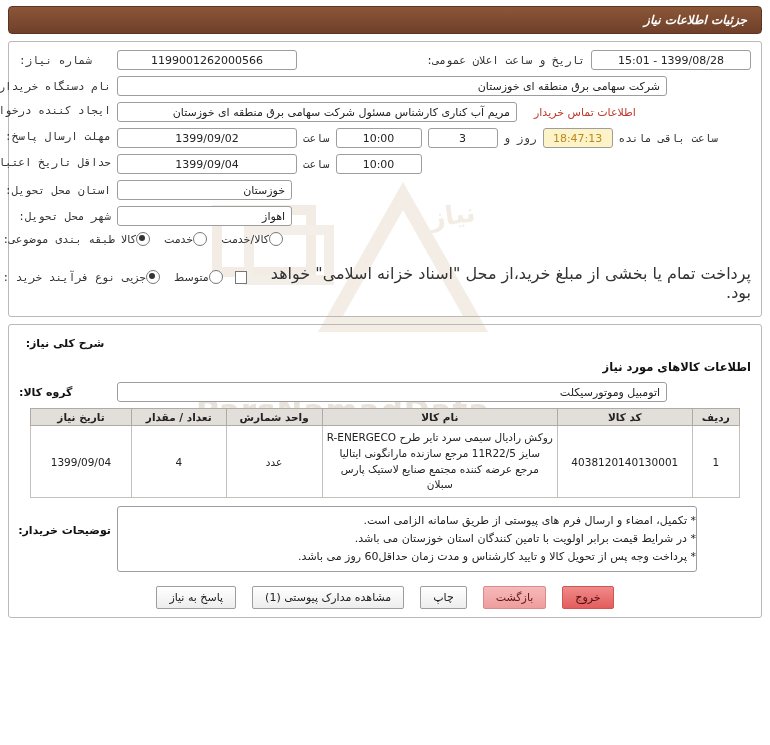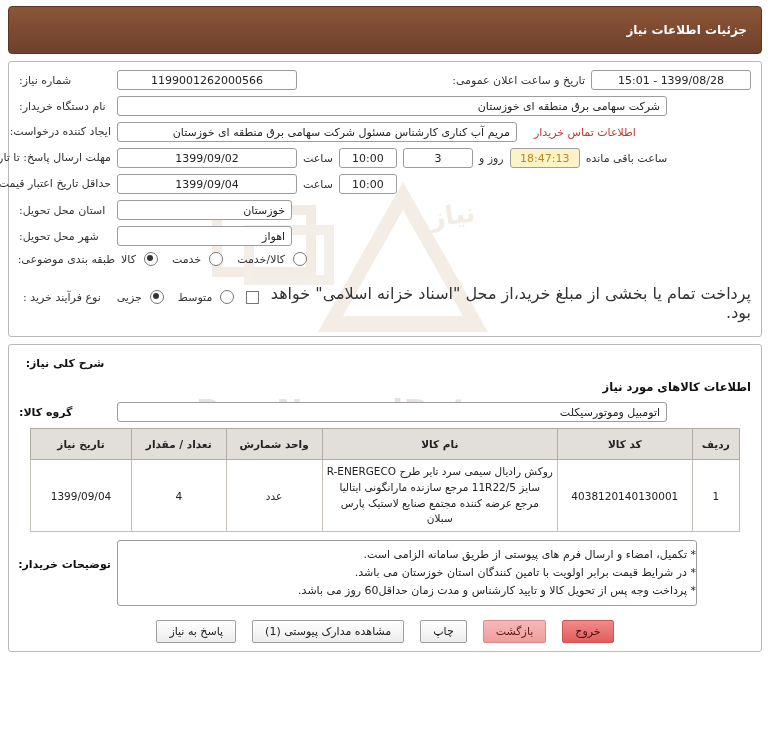--- a/index.html
+++ b/index.html
@@ -19,30 +19,31 @@
   .page {
     position: relative;
     width: 770px;
     height: 745px;
     box-sizing: border-box;
     padding: 6px 8px;
   }
 
   
   .header-bar {
-    height: 48px;
+    height: 28px;
     background: #7b4a32;
     background: linear-gradient(#8b5638, #6f402a);
     border: 1px solid #5b3422;
     border-radius: 4px;
     display: flex;
     align-items: center;
     justify-content: flex-start;
     padding: 0 14px;
     box-sizing: border-box;
+    font-style: italic;
   }
   .header-title {
     color: #fff;
     font-size: 12px;
     font-weight: bold;
   }
 
   
   .panel {
     border: 1px solid #b9b9b9;
@@ -110,20 +111,21 @@
     align-items: center;
     justify-content: flex-start;
     margin-bottom: 6px;
     gap: 6px;
   }
   .flabel {
     font-size: 11px;
     color: #333;
     text-align: left;
     white-space: nowrap;
+    font-family: Liberation Mono, monospace;
   }
   .lbl-w { width: 92px; text-align: left; }
   .lbl-w2 { width: 92px; text-align: left; line-height: 1.25; }
   .fld {
     border: 1px solid #9d9d9d;
     border-radius: 3px;
     background: #fff;
     height: 20px;
     line-height: 20px;
     padding: 0 6px;
@@ -131,36 +133,36 @@
     color: #222;
     text-align: center;
     box-sizing: border-box;
     overflow: hidden;
     white-space: nowrap;
   }
   .fld.rt { text-align: right; }
   .w-num { width: 180px; }
   .w-med { width: 180px; }
   .w-date { width: 160px; }
-  .w-time { width: 58px; }
+  .w-time { width: 86px; }
   .w-days { width: 70px; }
   .w-timer { width: 70px; background: #fdf3c9; color:#b9881f; }
   .w-mid { width: 175px; }
   .lbl-inline { font-size: 11px; white-space: nowrap; }
   .link {
     color: #c0392b;
     font-size: 11px;
     text-decoration: none;
     white-space: nowrap;
     margin-left: 11px;
   }
 
   
   .radio-grp { display: flex; align-items: center; gap: 14px; }
-  .radio-item { display: flex; align-items: center; gap: 8px; }
+  .radio-item { display: flex; align-items: center; gap: 0; }
   .radio {
     width: 12px; height: 12px;
     border: 1px solid #777;
     border-radius: 50%;
     background: #fff;
     display: inline-block;
     position: relative;
   }
   .radio.on::after {
     content: "";
@@ -197,21 +199,21 @@
   table.goods {
     border-collapse: collapse;
     width: 710px;
     margin: 0 auto;
     font-size: 10.5px;
     background: #fff;
   }
   table.goods th {
     background: #e2ded9;
     border: 1px solid #b0aaa4;
-    padding: 9px 3px;
+    padding: 2px 3px;
     font-weight: bold;
     color: #222;
     text-align: center;
   }
   table.goods td {
     border: 1px solid #c5c0ba;
     padding: 4px 4px;
     text-align: center;
     color: #222;
     vertical-align: middle;

